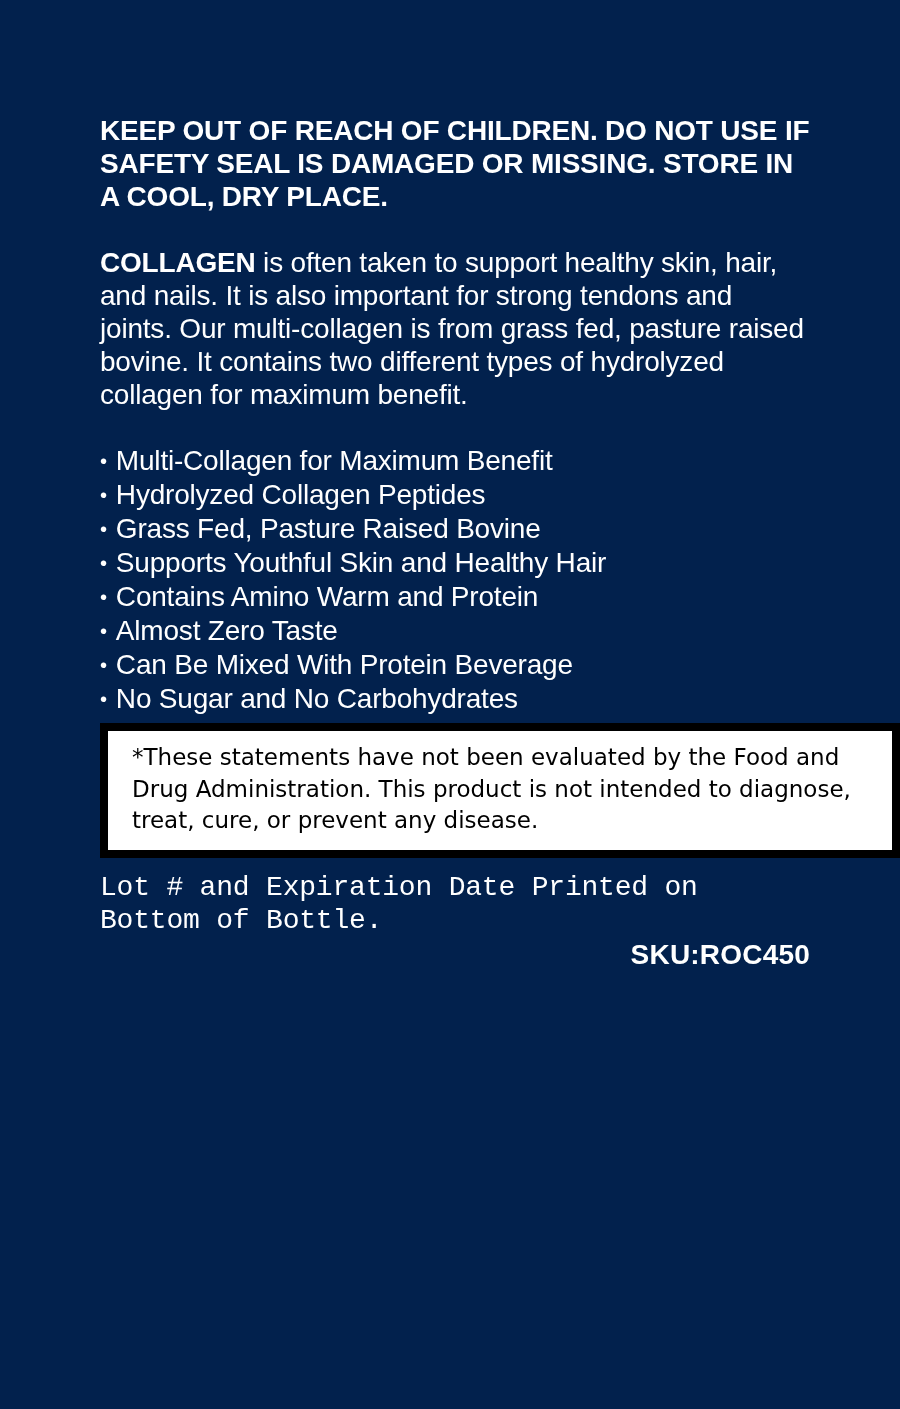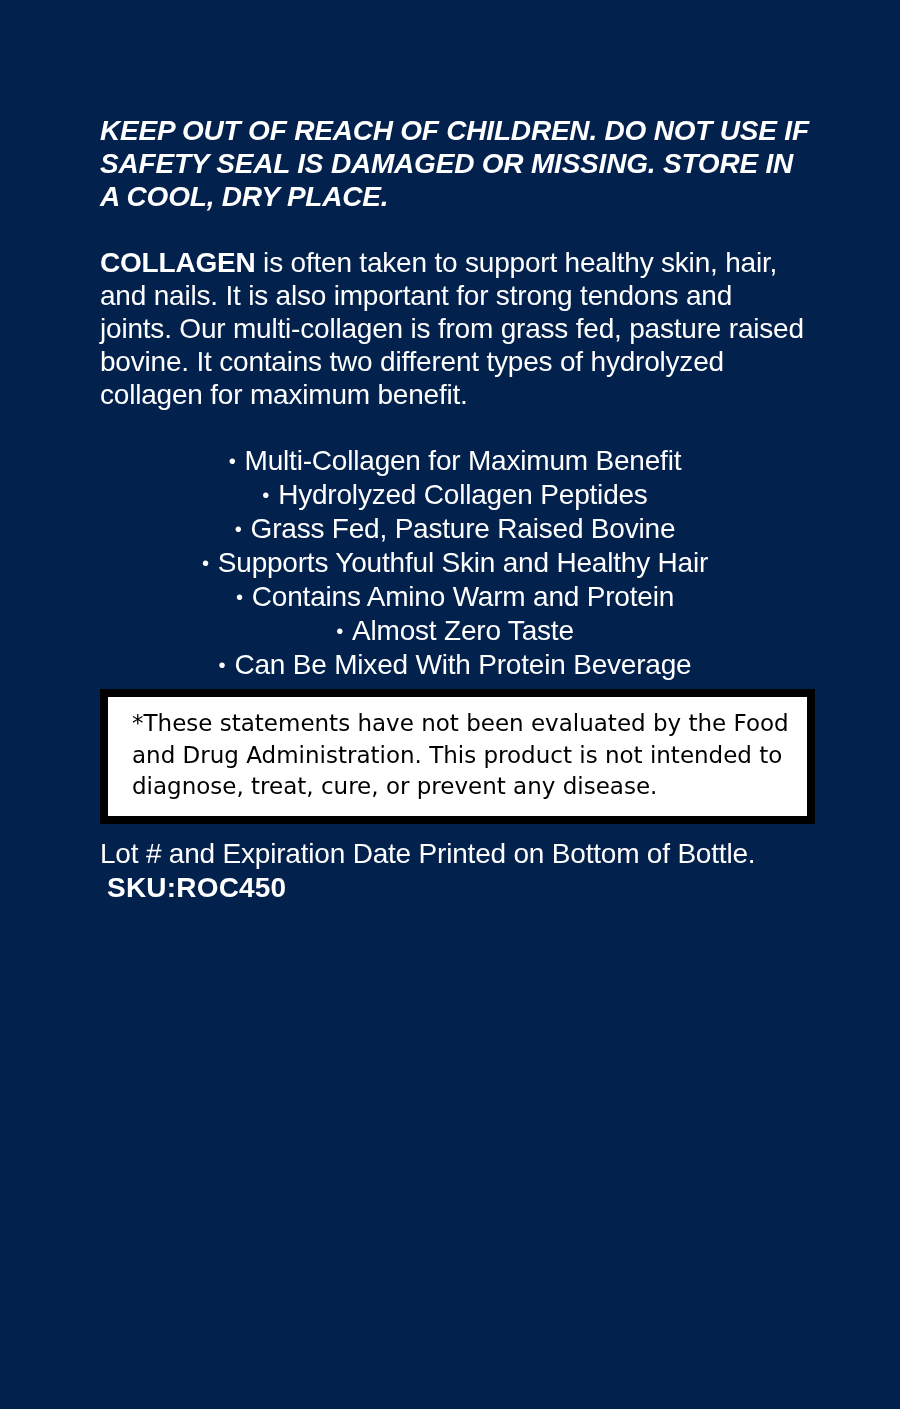--- a/index.html
+++ b/index.html
@@ -25,60 +25,60 @@
   }
   .para {
     margin: 0 0 33px 0;
     max-width: 712px;
   }
   .hd {
     font-weight: 700;
   }
   .para.all-bold {
     font-weight: 700;
-    font-style: italic;
   }
   ul.bullets {
     list-style: none;
     margin: 0 0 0 0;
     padding: 0;
     max-width: 712px;
-    text-align: center;
   }
   ul.bullets li {
     line-height: 33px;
   }
   .dot {
     font-size: 0.72em;
     margin-right: 9px;
     vertical-align: 2px;
   }
   .disclaimer-box {
     box-sizing: border-box;
     margin-top: 7px;
-    width: 715px;
+    width: 800px;
     border: 8px solid #000000;
     background: #ffffff;
     color: #000000;
   }
   .disclaimer-box p {
     margin: 0;
     padding: 11px 16px 13px 24px;
     font-family: "DejaVu Sans", sans-serif;
     font-size: 23px;
     line-height: 31.5px;
     letter-spacing: 0;
   }
   .lot-line {
     margin: 13px 0 0 0;
+    font-family: Liberation Mono, monospace;
   }
   .sku-line {
-    margin: 1px 0 0 7px;
+    margin: 1px 0 0 0;
     font-weight: 700;
     letter-spacing: 0.2px;
+    text-align: right;
   }
 </style>
 </head>
 <body>
 
 <div class="label">
 
 
 
   <p class="para all-bold">KEEP OUT OF REACH OF CHILDREN. DO NOT USE IF SAFETY SEAL IS DAMAGED OR MISSING. STORE IN A COOL, DRY PLACE.</p>
@@ -89,20 +89,21 @@
   </p>
 
   <ul class="bullets">
     <li><span class="dot">•</span><span>Multi-Collagen for Maximum Benefit</span></li>
     <li><span class="dot">•</span><span>Hydrolyzed Collagen Peptides</span></li>
     <li><span class="dot">•</span><span>Grass Fed, Pasture Raised Bovine</span></li>
     <li><span class="dot">•</span><span>Supports Youthful Skin and Healthy Hair</span></li>
     <li><span class="dot">•</span><span>Contains Amino Warm and Protein</span></li>
     <li><span class="dot">•</span><span>Almost Zero Taste</span></li>
     <li><span class="dot">•</span><span>Can Be Mixed With Protein Beverage</span></li>
+    <li><span class="dot">•</span><span>No Sugar and No Carbohydrates</span></li>
   </ul>
 
   <div class="disclaimer-box">
     <p>*These statements have not been evaluated by the Food and Drug Administration. This product is not intended to diagnose, treat, cure, or prevent any disease.</p>
   </div>
 
   <p class="lot-line">Lot # and Expiration Date Printed on Bottom of Bottle.</p>
   <p class="sku-line">SKU:ROC450</p>
 
 </div>

